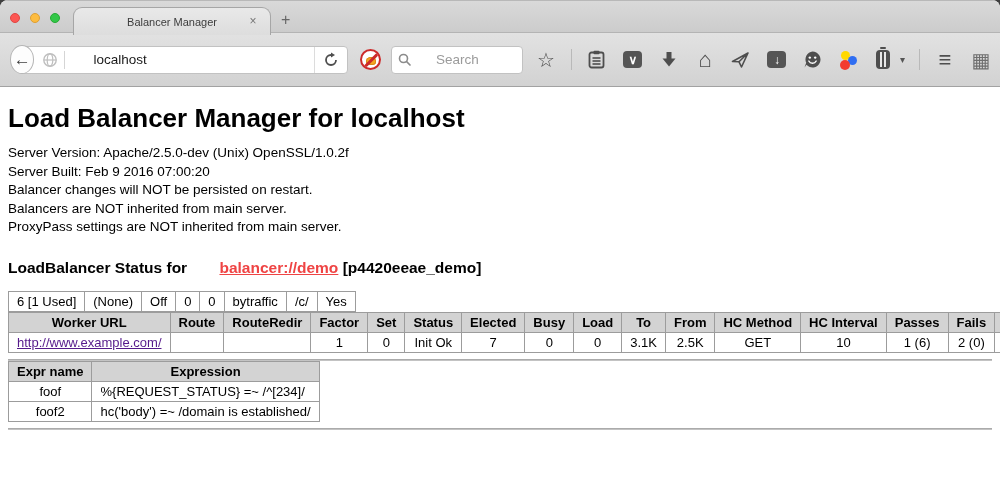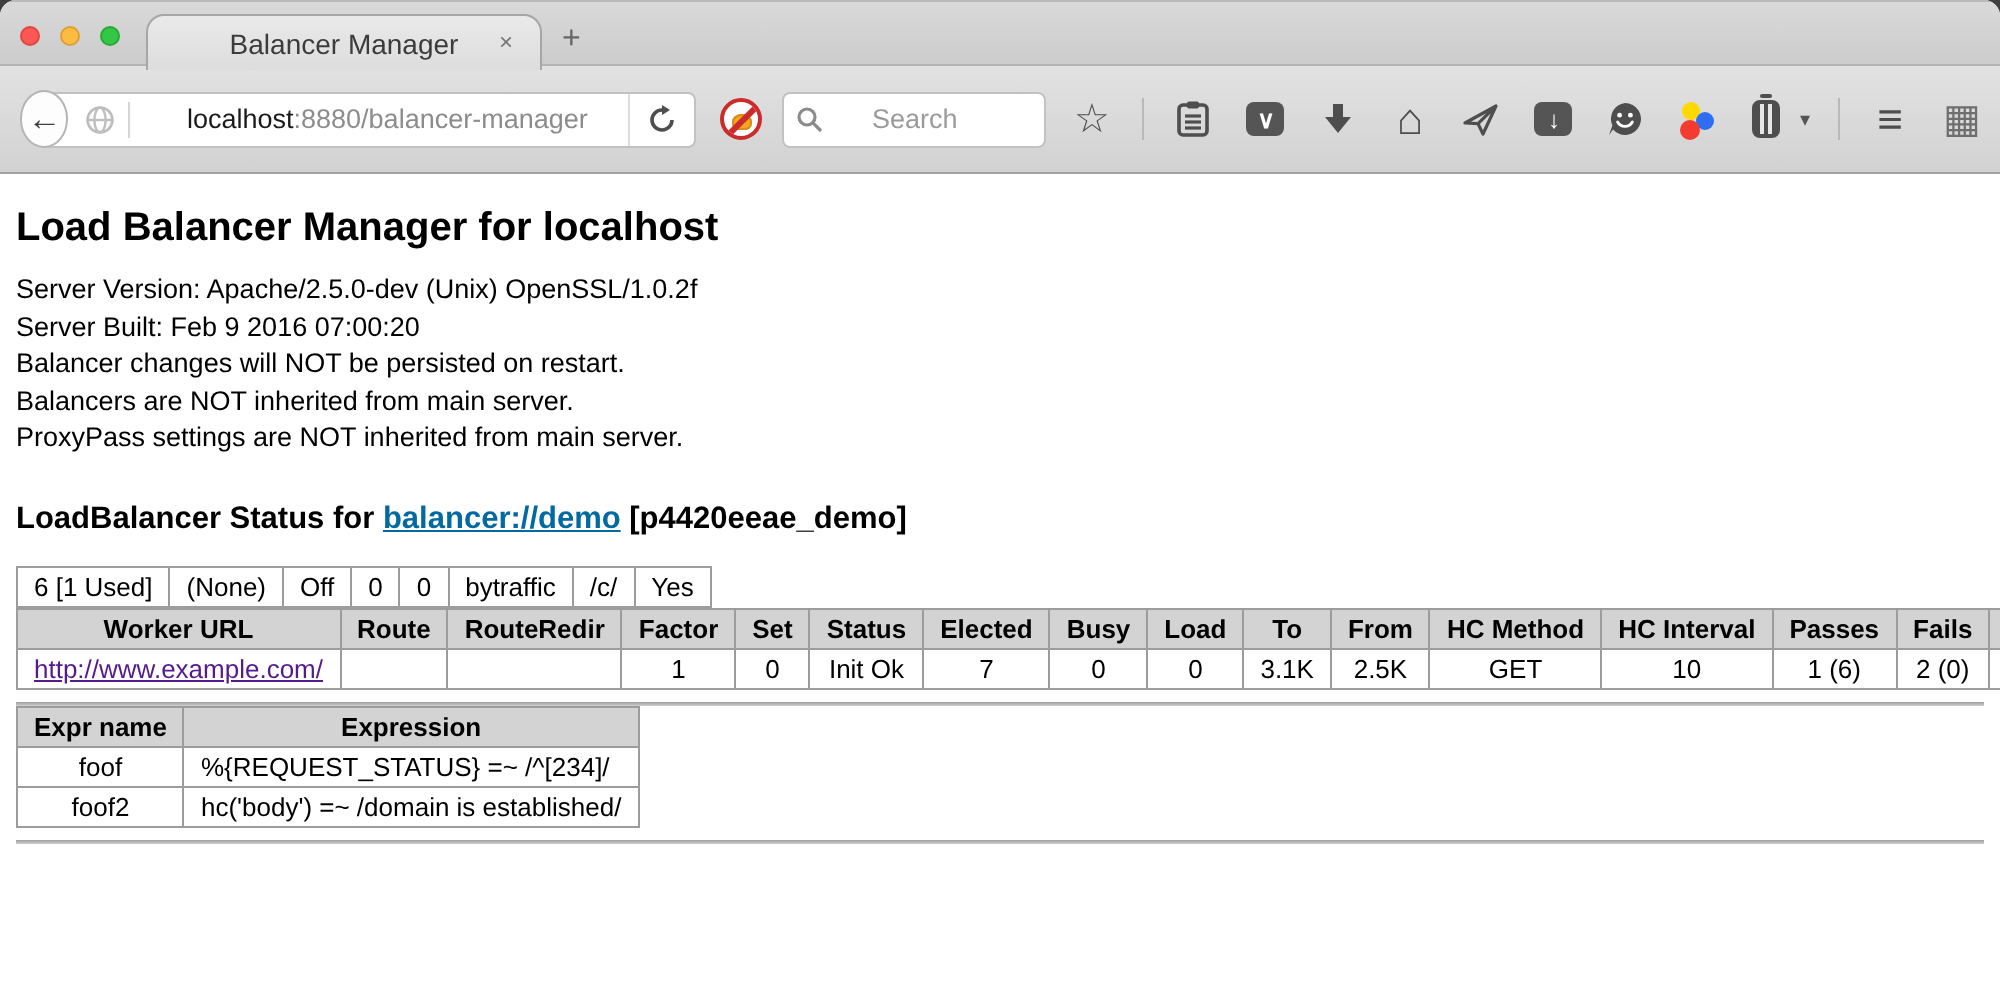--- a/index.html
+++ b/index.html
@@ -30,21 +30,21 @@
   .tl-yellow { background:#fdbc40; border:1px solid #de9f34; }
   .tl-green  { background:#33c748; border:1px solid #27aa35; }
   .tab {
     position:absolute; top:6px; left:73px; width:198px; height:28px;
     background:linear-gradient(#e9e9e9,#dddddd);
     border:1px solid #a6a6a6; border-bottom:none;
     border-radius:9px 9px 0 0;
     display:flex; align-items:center; justify-content:center;
     z-index:2;
   }
-  .tab-title { font-size:14px; color:#3c3c3c; }
+  .tab-title { font-size:11px; color:#3c3c3c; }
   .tab-close {
     position:absolute; right:10px; top:6px;
     font-size:12px; color:#777; line-height:14px; width:14px; text-align:center;
     cursor:default;
   }
   .newtab {
     position:absolute; top:10px; left:281px;
     font-size:16px; color:#666;
   }
   
@@ -123,25 +123,25 @@
     content:""; position:absolute; top:-5px; left:2px; right:2px; height:2px; background:#4e4e4e; border-radius:1px;
   }
   .caret { font-size:10px; color:#555; margin-left:-8px; }
   .menu-right { display:flex; align-items:center; gap:14px; margin-left:auto; }
   
   .content {
     flex:1; background:#fff; color:#000;
     padding:0 8px; overflow:hidden;
   }
   h1.page-title {
-    font-size:20px; font-weight:bold; margin:16px 0 10px 0; letter-spacing:0;
+    font-size:26px; font-weight:bold; margin:16px 0 10px 0; letter-spacing:0;
   }
   .server-info { font-size:13.5px; line-height:18.5px; }
   h3.status-heading { font-size:15.5px; font-weight:bold; margin:22px 0 14px 0; }
-  h3.status-heading a { color:#0369a1; text-decoration:underline; }
+  h3.status-heading a { color:#ef4444; text-decoration:underline;margin-left:28px; }
   table.t {
     border-collapse:collapse; font-size:13px; margin-top:0;
   }
   table.t th, table.t td {
     border:1px solid #9c9c9c; padding:2px 8px; text-align:center;
     white-space:nowrap; height:17px;
   }
   table.t th { background:#d3d3d3; font-weight:bold; }
   table.t td a { color:#551a8b; text-decoration:underline; }
   .balancer-table { margin-top:0; }
@@ -183,21 +183,20 @@
     <div class="urlbar">
       <span class="globe-icon">
         <svg width="16" height="16" viewBox="0 0 16 16">
           <circle cx="8" cy="8" r="6.2" fill="none" stroke="#a9a9a9" stroke-width="1.4"></circle>
           <ellipse cx="8" cy="8" rx="2.8" ry="6.2" fill="none" stroke="#a9a9a9" stroke-width="1.2"></ellipse>
           <line x1="1.8" y1="8" x2="14.2" y2="8" stroke="#a9a9a9" stroke-width="1.2"></line>
         </svg>
       </span>
       <span class="url-sep"></span>
       <span class="url-host">localhost</span>
-        <span class="url-rest">:8880/balancer-manager</span>
       <span class="reload">
         <svg width="16" height="16" viewBox="0 0 16 16">
           <path d="M13 8 A5 5 0 1 1 8 3" fill="none" stroke="#4e4e4e" stroke-width="1.8"></path>
           <polygon points="8,0.5 8,5.5 12,3" fill="#4e4e4e"></polygon>
         </svg>
       </span>
     </div>
     <div class="flashblock">
       <span class="blob"></span>
       <span class="slash"></span>

